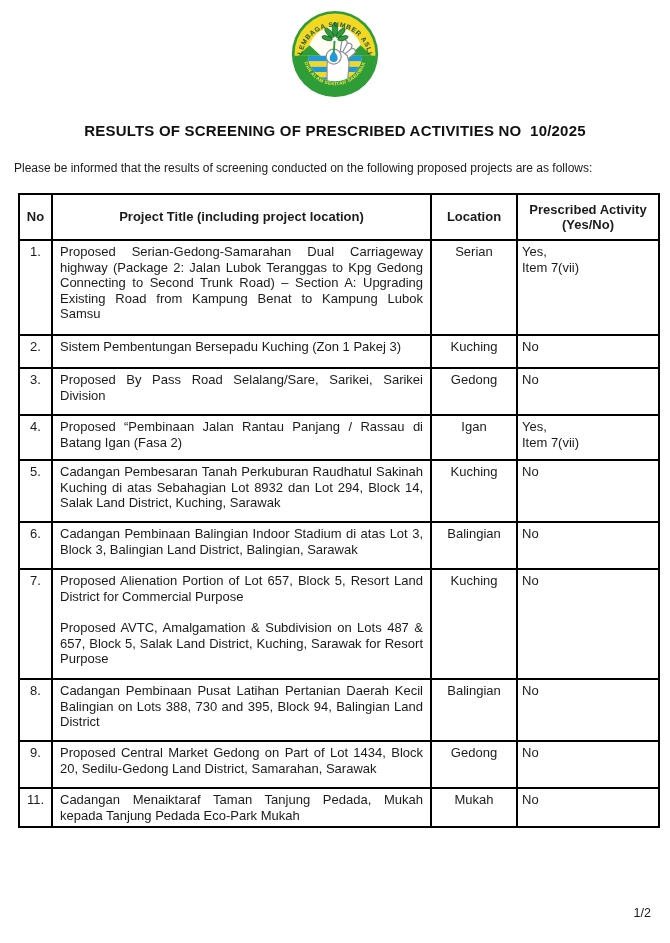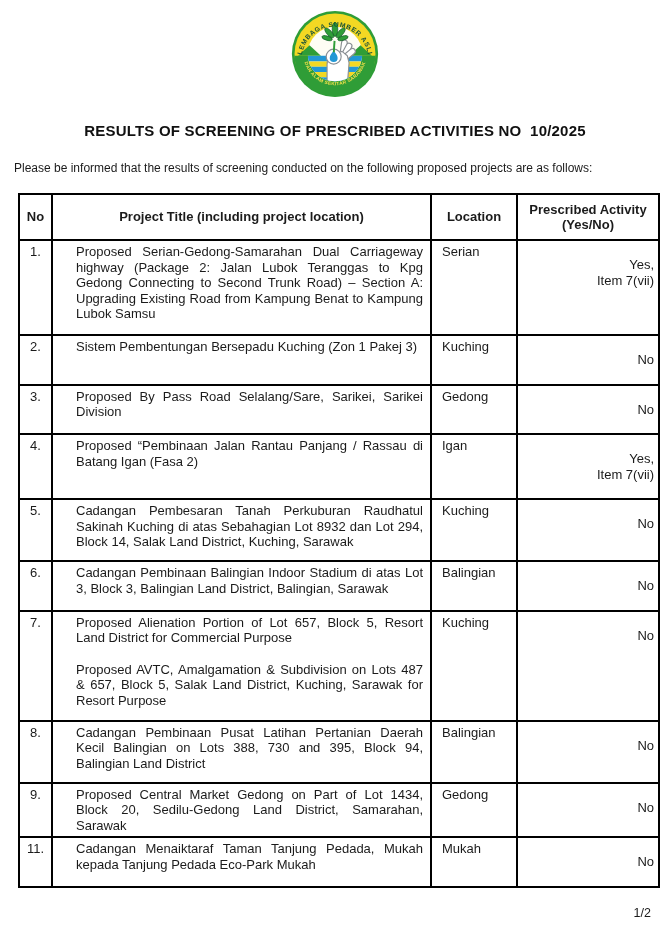--- a/index.html
+++ b/index.html
@@ -47,24 +47,24 @@
     font-weight: bold;
     padding: 6px 3px;
     white-space: pre-line;
   }
   thead tr { height: 46px; }
   col.c-no { width: 33px; }
   col.c-title { width: 379px; }
   col.c-loc { width: 86px; }
   col.c-pa { width: 142px; }
   td.no-cell { text-align: center; padding: 3px 2px; }
-  td.title-cell { text-align: justify; padding: 3px 7px 3px 23px; }
+  td.title-cell { text-align: justify; padding: 3px 7px 3px 7px; }
   td.title-cell .para2 { margin-top: 16px; }
-  td.loc-cell { text-align: left; padding: 3px 10px; }
-  td.pa-cell { text-align: right; padding: 16px 4px; white-space: pre-line; }
+  td.loc-cell { text-align: center; padding: 3px 10px; }
+  td.pa-cell { text-align: left; padding: 3px 4px; white-space: pre-line; }
   tbody tr:nth-child(1)  { height: 95px; }
   tbody tr:nth-child(2)  { height: 33px; }
   tbody tr:nth-child(3)  { height: 47px; }
   tbody tr:nth-child(4)  { height: 45px; }
   tbody tr:nth-child(5)  { height: 62px; }
   tbody tr:nth-child(6)  { height: 47px; }
   tbody tr:nth-child(7)  { height: 110px; }
   tbody tr:nth-child(8)  { height: 62px; }
   tbody tr:nth-child(9)  { height: 47px; }
   tbody tr:nth-child(10) { height: 34px; }

